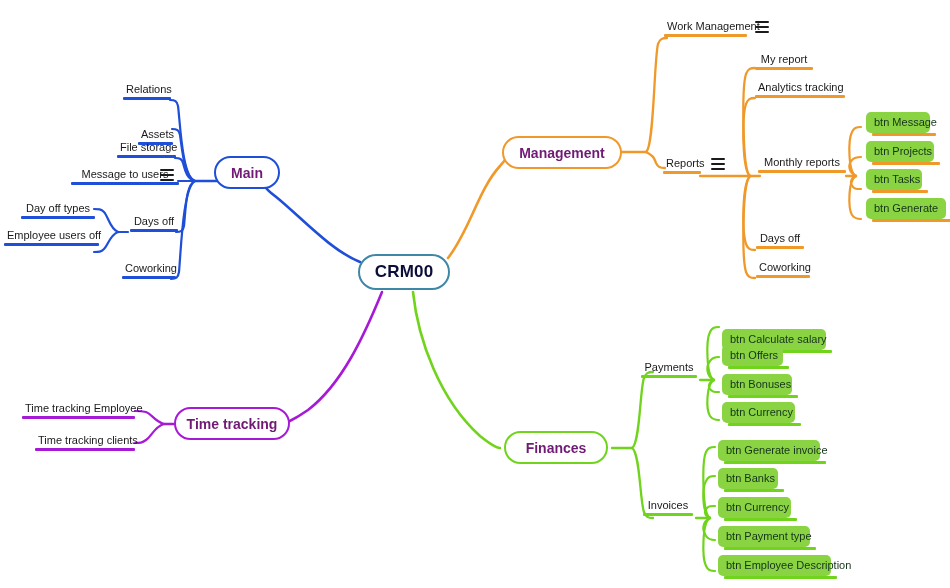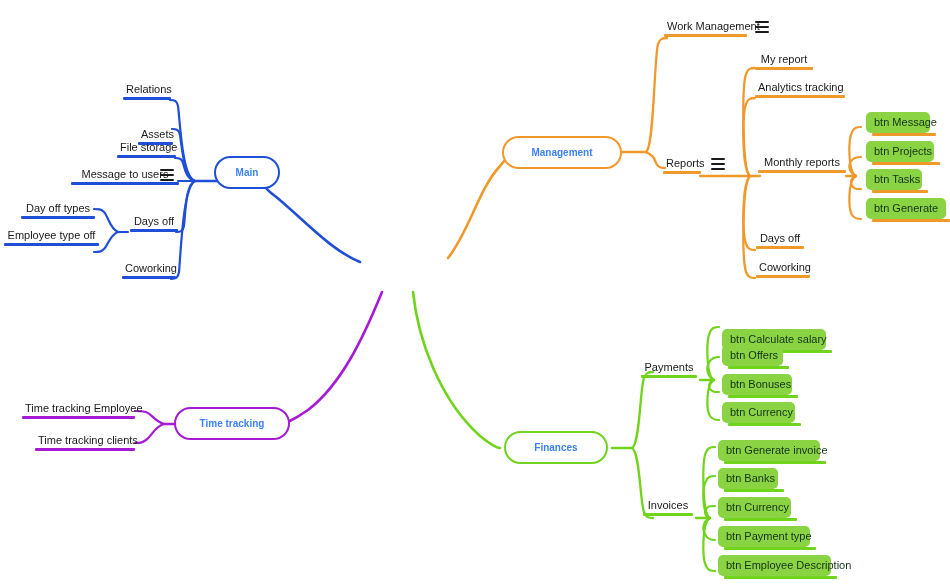--- a/index.html
+++ b/index.html
@@ -39,22 +39,22 @@
     font-weight: bold;
     white-space: nowrap;
   }
   .capsule.root {
     font-size: 17px;
     letter-spacing: 0.2px;
     color: #0d0d3a;
     border-color: #3f87a6;
   }
   .capsule.l1 {
-    font-size: 10px;
-    color: #3b82f6;
+    font-size: 14px;
+    color: #701a75;
   }
   
   .leaf {
     position: absolute;
     box-sizing: border-box;
     white-space: nowrap;
   }
   .leaf .txt {
     display: block;
     font-size: 11px;
@@ -171,20 +171,23 @@
       <path stroke="#6fd41b" stroke-width="2.2" d="M710,518 C702,522 702,558 706,566 C708,570 710,571 715,571"></path>
 
       <path stroke="#a61ad6" stroke-width="2.6" d="M382,292 C364,336 342,384 308,410 C298,417 292,420 288,422"></path>
 
       <path stroke="#a61ad6" stroke-width="2.4" d="M176,424 L164,424"></path>
       <path stroke="#a61ad6" stroke-width="2.2" d="M164,424 C154,421 152,414 146,412 C142,411 140,411 135,411"></path>
       <path stroke="#a61ad6" stroke-width="2.2" d="M164,424 C154,427 152,436 146,440 C142,443 140,443 135,443"></path>
     </g>
   </svg>
 
+  <div class="capsule root" style="left:358px; top:254px; width:92px; height:36px;">
+    <span>CRM00</span>
+  </div>
 
   <div class="capsule l1" style="left:214px; top:156px; width:66px; height:33px; border-color:#1f4fd8;">
     <span>Main</span>
   </div>
 
   <div class="capsule l1" style="left:502px; top:136px; width:120px; height:33px; border-color:#f0992b;">
     <span>Management</span>
   </div>
 
   <div class="capsule l1" style="left:504px; top:431px; width:104px; height:33px; border-color:#6fd41b;">
@@ -229,21 +232,21 @@
     <span class="txt">Coworking</span>
     <span class="rule" style="background:#1f4fd8;"></span>
   </div>
 
   <div class="leaf" style="left:21px; top:202px; width:74px;">
     <span class="txt">Day off types</span>
     <span class="rule" style="background:#1f4fd8;"></span>
   </div>
 
   <div class="leaf" style="left:4px; top:229px; width:95px;">
-    <span class="txt">Employee type off</span>
+    <span class="txt">Employee users off</span>
     <span class="rule" style="background:#1f4fd8;"></span>
   </div>
 
   <div class="leaf" style="left:664px; top:20px; width:83px;">
     <span class="txt">Work Management</span>
     <span class="rule" style="background:#f0992b;"></span>
   </div>
   <div class="hamburger" style="left:755px; top:21px;">
     <i></i>
     <i></i>

